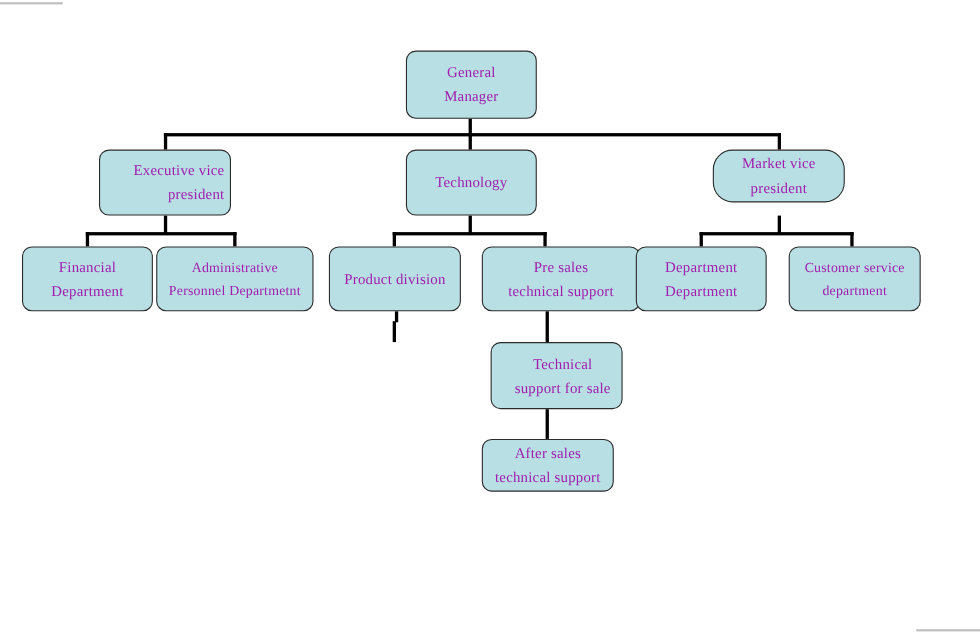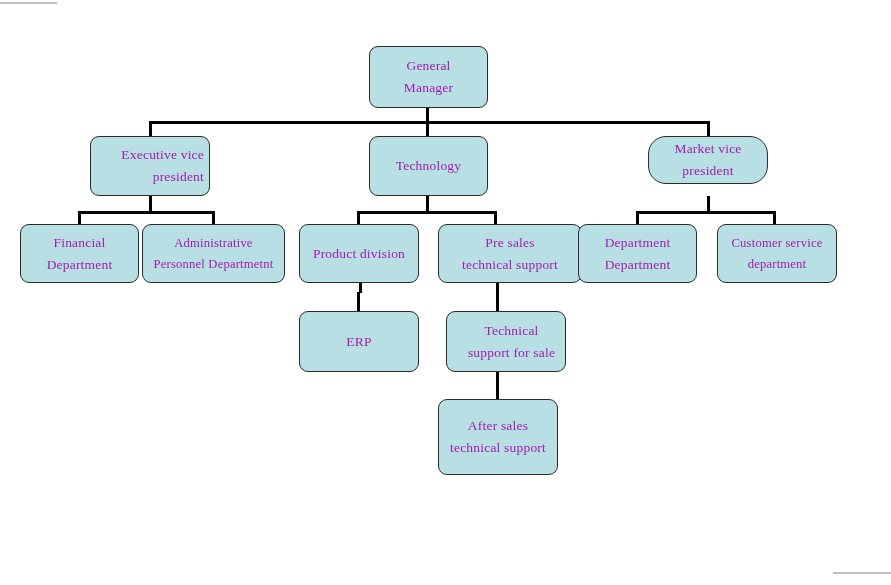--- a/index.html
+++ b/index.html
@@ -140,28 +140,25 @@
     <div class="node" style="left:578px; top:224px; width:119px; height:59px;">
       <span class="line">Department</span>
       <span class="line">Department</span>
     </div>
 
     <div class="node small" style="left:717px; top:224px; width:120px; height:59px;align-items:center;">
       <span class="line">Customer service</span>
       <span class="line">department</span>
     </div>
 
-    <div class="node" style="left:299px; top:311px; width:120px; height:61px;">
-      <span class="line">ERP</span>
-    </div>
 
     <div class="node" style="left:446px; top:311px; width:120px; height:61px;padding-left:16px;">
       <span class="line">Technical</span>
       <span class="line">support for sale</span>
     </div>
 
-    <div class="node" style="left:438px; top:399px; width:120px; height:76px;">
+    <div class="node" style="left:438px; top:399px; width:120px; height:48px;">
       <span class="line">After sales</span>
       <span class="line">technical support</span>
     </div>
 
   </div>
 </div>
 
 </body></html>

